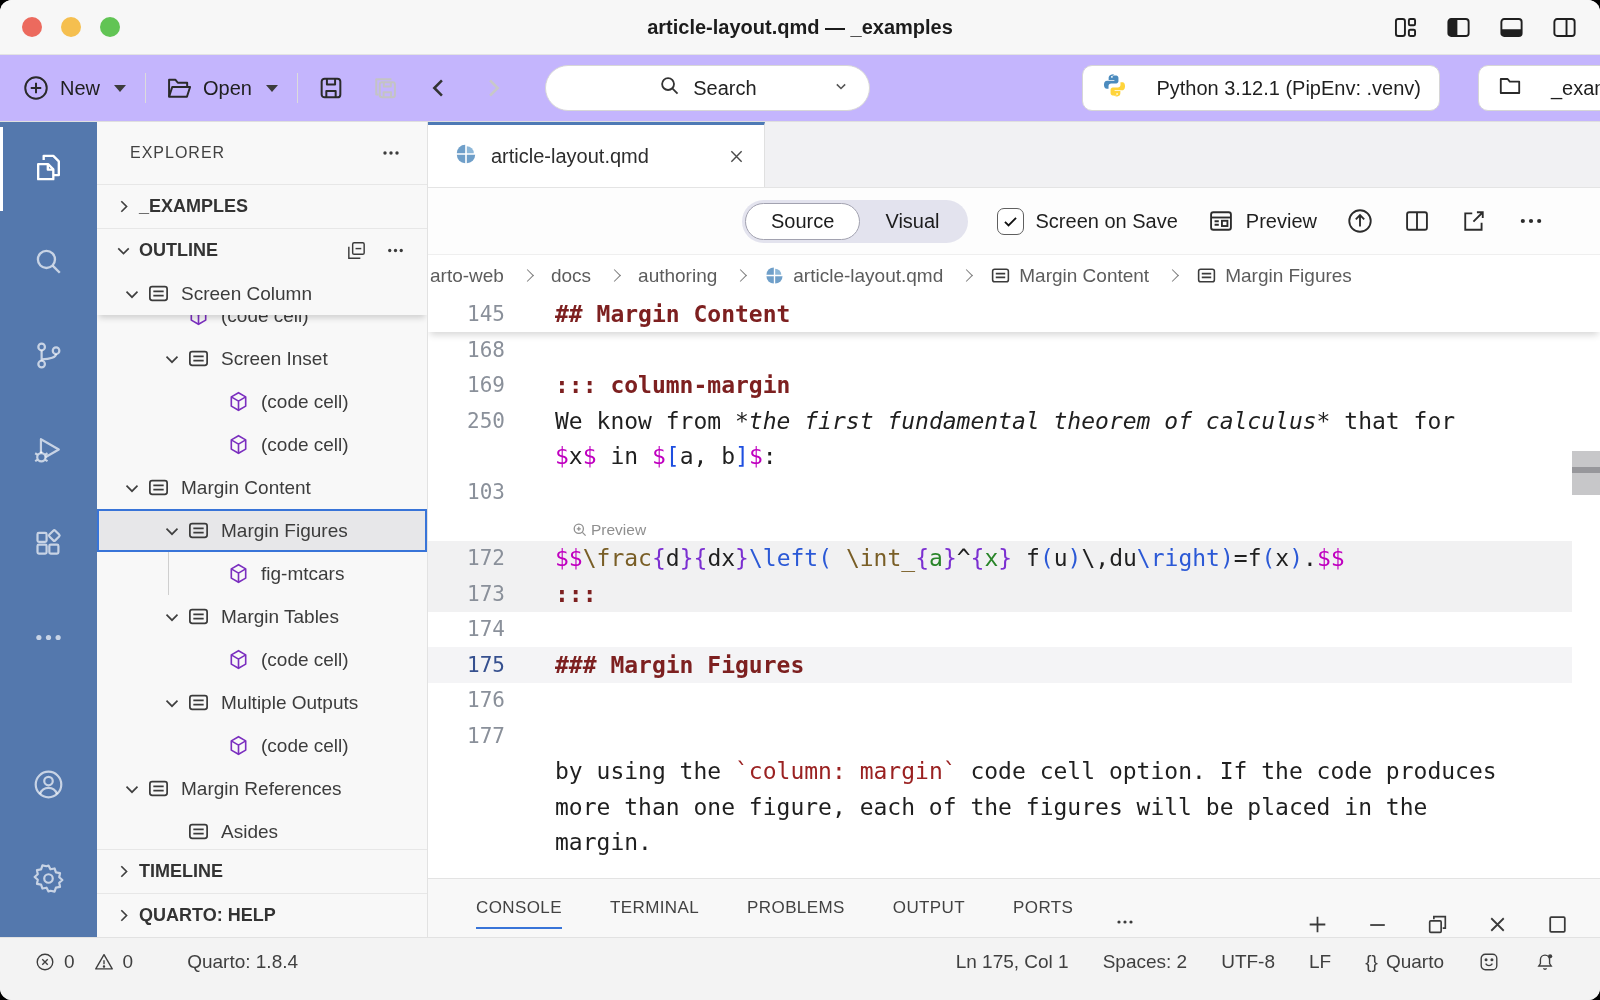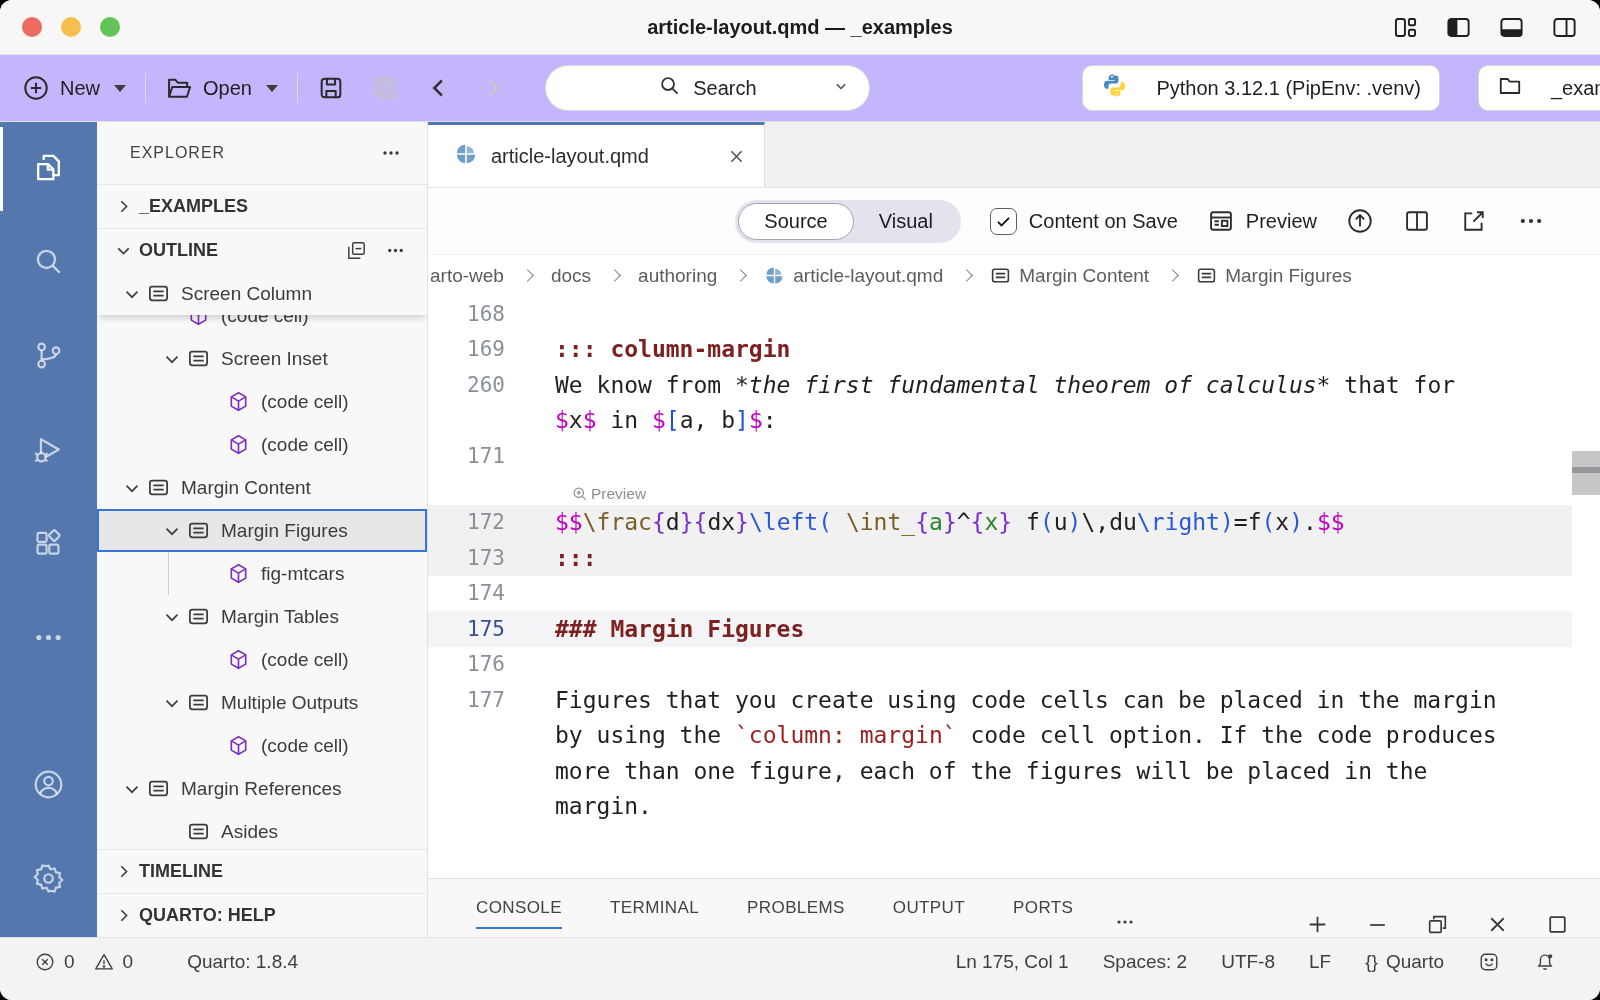--- a/index.html
+++ b/index.html
@@ -578,21 +578,21 @@
         <div class="seg">
           <span class="on">Source</span>
           <span class="off">Visual</span>
         </div>
         <div class="chk-group">
           <span class="chk">
               <svg viewBox="0 0 24 24" fill="none" stroke="#111" stroke-width="2.3">
                 <path d="M5 12.5l4.5 4.5L19 7.5"></path>
               </svg>
             </span>
-          <span class="ed-label">Content on Save</span>
+          <span class="ed-label">Screen on Save</span>
         </div>
         <div class="with-label">
           <span class="ed-ibtn">
               <svg viewBox="0 0 24 24" fill="none" stroke="currentColor" stroke-width="1.6">
                 <rect x="3.5" y="4.5" width="17" height="15" rx="2"></rect>
                 <path d="M3.5 9h17"></path>
                 <rect x="12.8" y="11.8" width="4.7" height="4.5"></rect>
                 <path d="M6.5 12.2h3.6M6.5 15.2h3.6"></path>
               </svg>
             </span>
@@ -665,39 +665,45 @@
               <svg width="23" height="23" viewBox="0 0 20 20" fill="none" stroke="#3b3b3b" stroke-width="1.5">
                 <rect x="2.5" y="4" width="15" height="12" rx="2"></rect>
                 <path d="M5.5 8.2h9M5.5 11.8h9"></path>
               </svg>
             </span>
             <span>Margin Figures</span>
           </span>
         </div>
 
       <div class="code">
+        <div class="sticky-cline" id="sticky-line">
+            <div class="cline">
+              <span class="ln">145</span>
+              <span class="ctext"><span class="t-h">## Margin Content</span></span>
+            </div>
+          </div>
         <div id="code-lines">
             <div class="cline">
               <span class="ln">168</span>
               <span class="ctext"></span>
             </div>
             <div class="cline">
               <span class="ln">169</span>
               <span class="ctext"><span class="t-div">::: column-margin</span></span>
             </div>
             <div class="cline">
-              <span class="ln">260</span>
+              <span class="ln">250</span>
               <span class="ctext"><span class="t-p">We know from </span><span class="t-em">*the first fundamental theorem of calculus*</span><span class="t-p"> that for</span></span>
             </div>
             <div class="cline">
               <span class="ln"></span>
               <span class="ctext"><span class="t-m">$</span><span class="t-p">x</span><span class="t-m">$</span><span class="t-p"> in </span><span class="t-m">$</span><span class="t-bb">[</span><span class="t-p">a, b</span><span class="t-bb">]</span><span class="t-m">$</span><span class="t-p">:</span></span>
             </div>
             <div class="cline">
-              <span class="ln">171</span>
+              <span class="ln">103</span>
               <span class="ctext"></span>
             </div>
             <div class="cline lensrow">
               <span class="ln"></span>
               <span class="lenswrap">
                 <svg width="16" height="16" viewBox="0 0 16 16" fill="none" stroke="#909090" stroke-width="1.3">
                   <circle cx="6.8" cy="6.8" r="4.6"></circle>
                   <path d="M6.8 4.8v4M4.8 6.8h4M10.4 10.4l3.2 3.2"></path>
                 </svg>
                 <span class="lenstext">Preview</span>
@@ -718,21 +724,20 @@
             <div class="cline bgcur">
               <span class="ln active">175</span>
               <span class="ctext"><span class="t-h">### Margin Figures</span></span>
             </div>
             <div class="cline">
               <span class="ln">176</span>
               <span class="ctext"></span>
             </div>
             <div class="cline">
               <span class="ln">177</span>
-              <span class="ctext"><span class="t-p">Figures that you create using code cells can be placed in the margin</span></span>
             </div>
             <div class="cline">
               <span class="ln"></span>
               <span class="ctext"><span class="t-p">by using the </span><span class="t-code">`column: margin`</span><span class="t-p"> code cell option. If the code produces</span></span>
             </div>
             <div class="cline">
               <span class="ln"></span>
               <span class="ctext"><span class="t-p">more than one figure, each of the figures will be placed in the</span></span>
             </div>
             <div class="cline">

